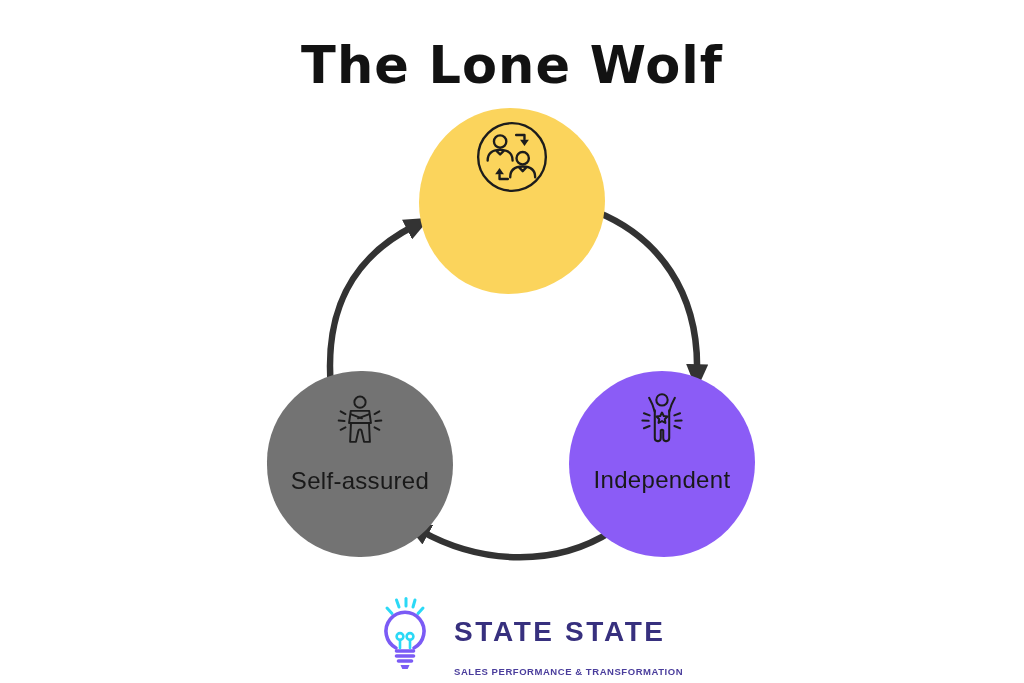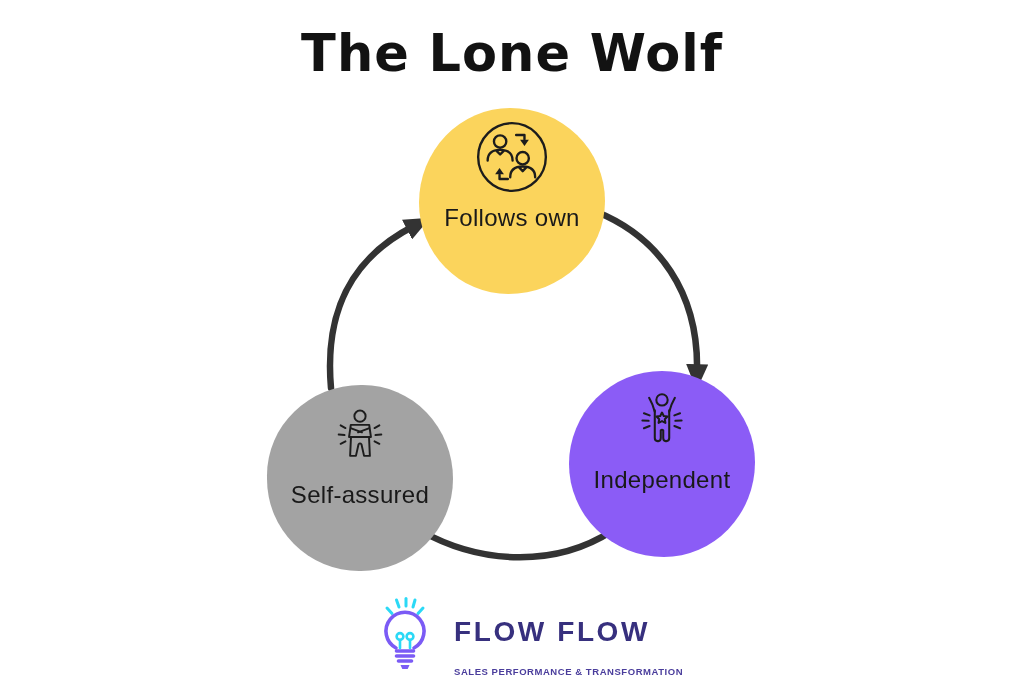--- a/index.html
+++ b/index.html
@@ -1,34 +1,34 @@
 <!DOCTYPE html>
 <html><head>
 <meta charset="utf-8">
 <style>
   html,body { margin:0; padding:0; background:#fff; }
   .canvas {
     position:relative; width:1024px; height:683px; background:#ffffff;
     font-family:"Liberation Sans", sans-serif; overflow:hidden;
   }
   .title {
-    position:absolute; top:24px; left:0; width:100%;
+    position:absolute; top:36px; left:0; width:100%;
     text-align:center; font-size:51px; font-weight:800; color:#121212;
     letter-spacing:1px; margin:0;
     font-family:"DejaVu Sans","Liberation Sans",sans-serif;
   }
   .arrows { position:absolute; left:0; top:0; pointer-events:none; }
 
   .node {
     position:absolute; width:186px; height:186px;
     display:flex; flex-direction:column; align-items:center; text-align:center;
     color:#181818;
   }
   .node-top   { left:419px; top:108px; background:#FBD45C; border-radius:49% 51% 52% 48% / 51% 50% 50% 49%; }
-  .node-left  { left:267px; top:385px; background:#a3a3a3; border-radius:51% 49% 50% 50% / 49% 51% 50% 50%; }
+  .node-left  { left:267px; top:371px; background:#737373; border-radius:51% 49% 50% 50% / 49% 51% 50% 50%; }
   .node-right { left:569px; top:371px; background:#8b5cf6; border-radius:50% 50% 49% 51% / 50% 49% 51% 50%; }
 
   .node .icon { display:block; line-height:0; }
   .node-top  .icon { margin-top:11px; }
   .node-left .icon { margin-top:21px; }
   .node-right .icon{ margin-top:16px; }
 
   .node .label {
     font-size:24px; line-height:33px; font-weight:500; color:#191919;
     font-family:"Liberation Sans",sans-serif; letter-spacing:0.3px;
@@ -79,21 +79,20 @@
           <path d="M30.5,49 q0,-9 10.5,-9 q10.5,0 10.5,9"></path>
           <path d="M38,40.8 l3,3.1 l3,-3.1"></path>
           <path d="M35.5,13.5 h7 v3.5"></path>
           <path d="M28.5,50.5 h-7 v-3.5"></path>
         </g>
         <polygon points="38.8,17.5 46.2,17.5 42.5,22.8" fill="#1c1c1c"></polygon>
         <polygon points="17.8,46.5 25.2,46.5 21.5,41.2" fill="#1c1c1c"></polygon>
       </svg>
     </span>
     <div class="label">
-      <div>Follows own</div>
     </div>
   </div>
 
   <div class="node node-left">
     <span class="icon">
       <svg width="62" height="62" viewBox="0 0 64 64">
         <g class="ic">
           <circle cx="32" cy="10.5" r="5.8"></circle>
           <path d="M22.5,19.5 h19 l1.8,12.5 h-22.6 z"></path>
           <path d="M23,23 L34,27.2"></path>
@@ -151,18 +150,18 @@
         </g>
         <g stroke="#7B5BF5" stroke-width="3.6" stroke-linecap="round" fill="none">
           <path d="M31.5,61 h17"></path>
           <path d="M31.5,66 h17"></path>
           <path d="M33.5,71 h13"></path>
         </g>
         <path d="M35.5,75 h9 l-1.8,4 h-5.4 z" fill="#7B5BF5"></path>
       </svg>
     </span>
     <div class="brand-block">
-      <div class="brand">FLOW FLOW</div>
+      <div class="brand">STATE STATE</div>
       <div class="tagline">SALES PERFORMANCE &amp; TRANSFORMATION</div>
     </div>
   </div>
 
 </div>
 
 </body></html>

